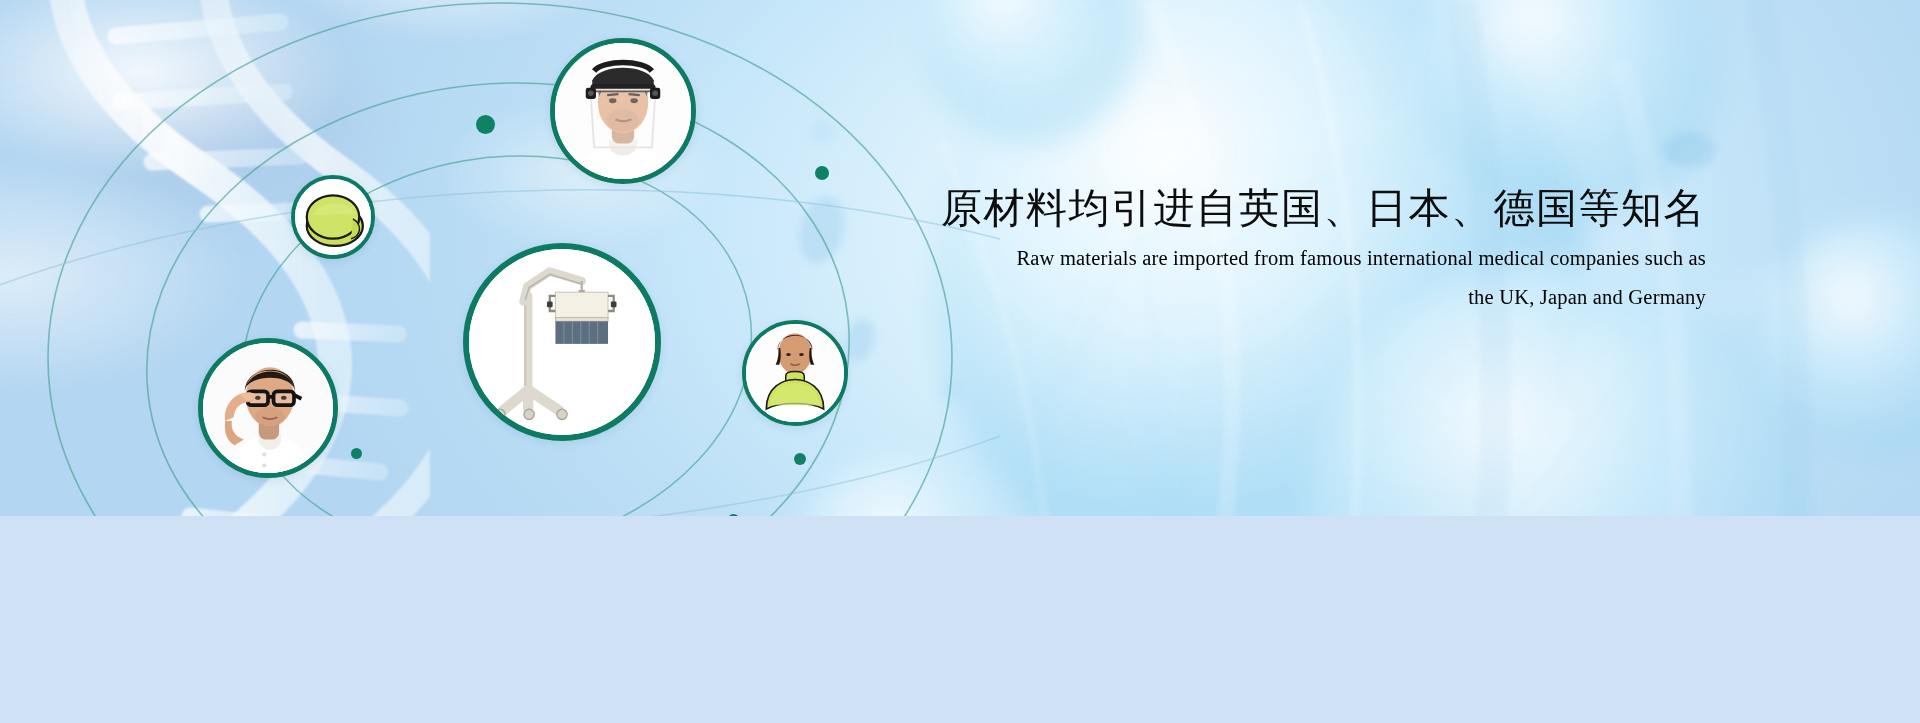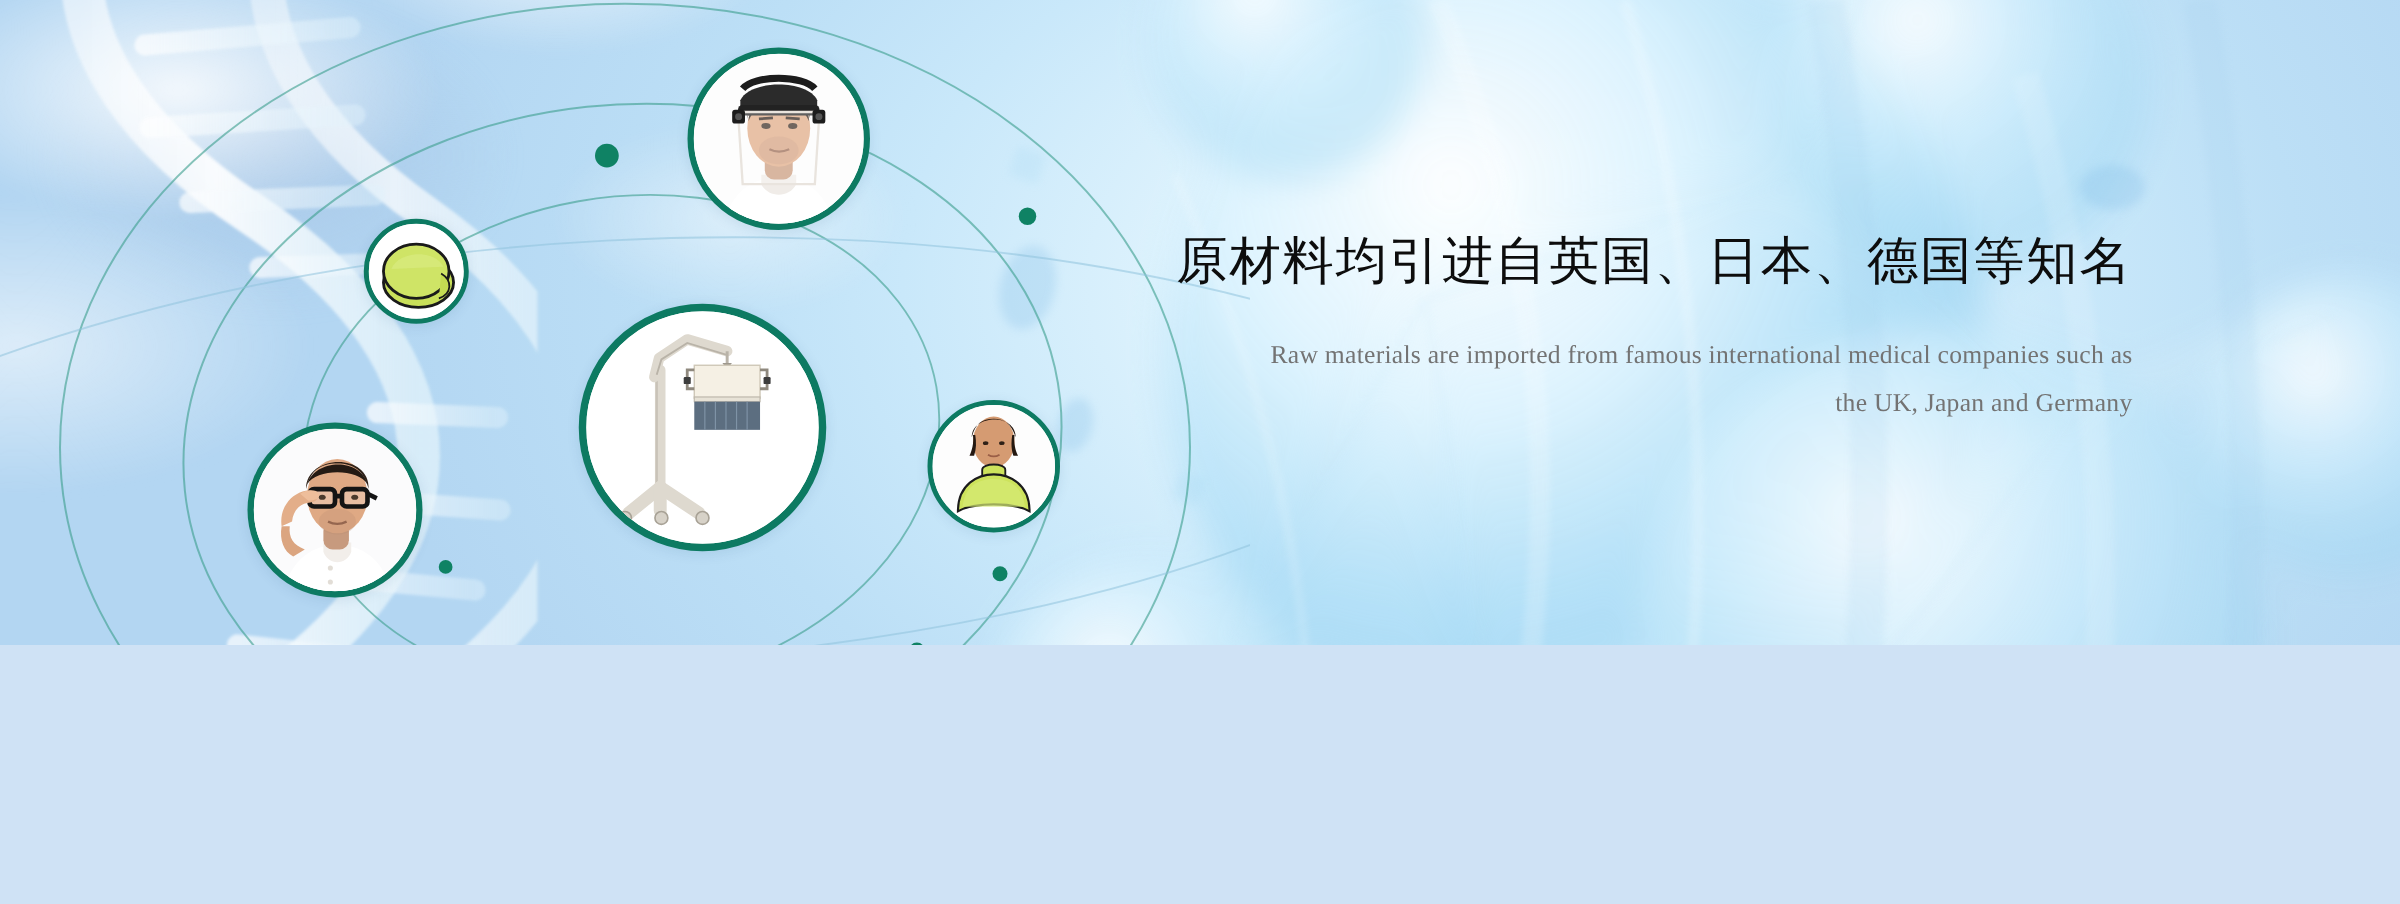--- a/index.html
+++ b/index.html
@@ -83,23 +83,22 @@
     position:absolute; right:214px; top:178px; width:820px;
     text-align:right;
   }
   .headline {
     font-family:"Liberation Sans", sans-serif;
     font-size:41px; line-height:1.48; color:#0d0d0d; font-weight:400;
     letter-spacing:1.5px; white-space:nowrap;
   }
   .headline .l2 { display:block; }
   .subcopy {
-    margin-top:26px;
     font-family:"Liberation Serif", serif;
-    font-size:20.5px; line-height:1.9; color:#737373;
+    font-size:20.5px; line-height:1.9; color:#000000;
     letter-spacing:.2px;
   }
   .subcopy .s2 { display:block; }
 </style>
 </head>
 <body>
 
 <div id="stage">
 
   <div class="bg-base"></div>

